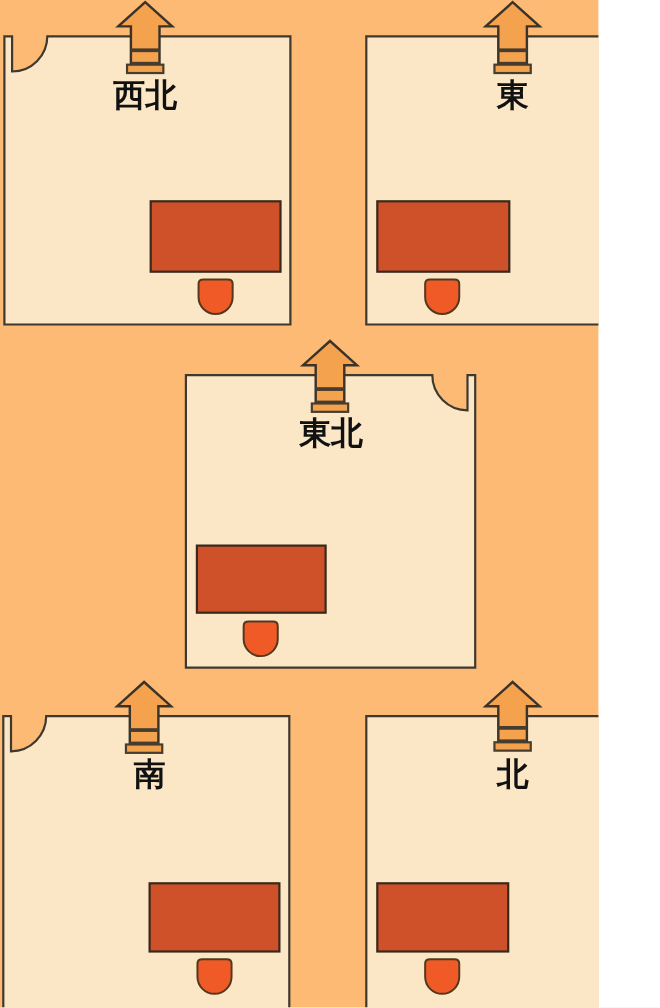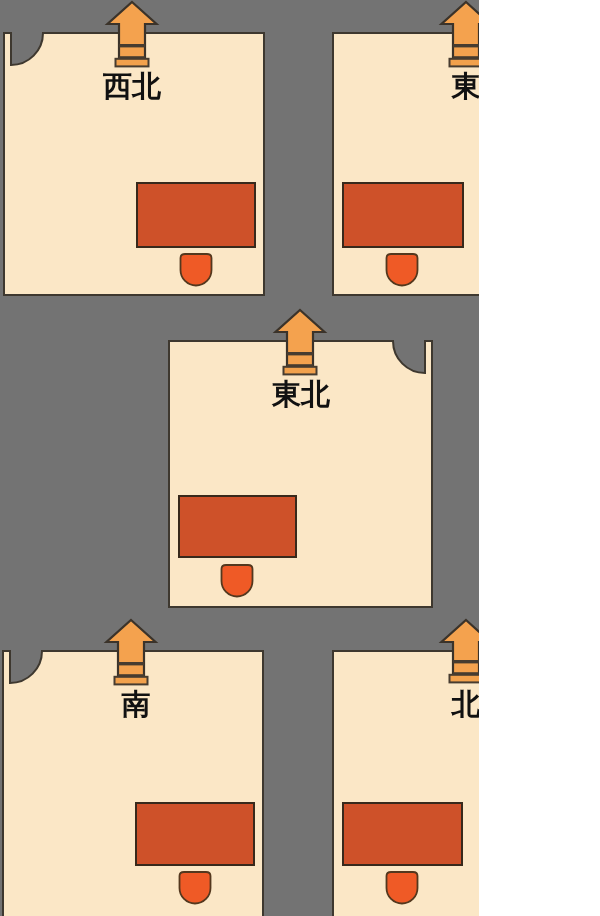--- a/index.html
+++ b/index.html
@@ -2,23 +2,23 @@
 <html><head>
 <meta charset="utf-8">
 <style>
   html, body {
     margin: 0;
     padding: 0;
     background: #ffffff;
   }
   .stage {
     position: relative;
-    width: 479px;
+    width: 544px;
     height: 916px;
-    background: #737373;
+    background: #fdba74;
     overflow: hidden;
   }
   svg { display: block; }
   .direction-label {
     font-family: "Liberation Sans", "DejaVu Sans", sans-serif;
     font-size: 29px;
     font-weight: 600;
   }
 </style>
 </head>

